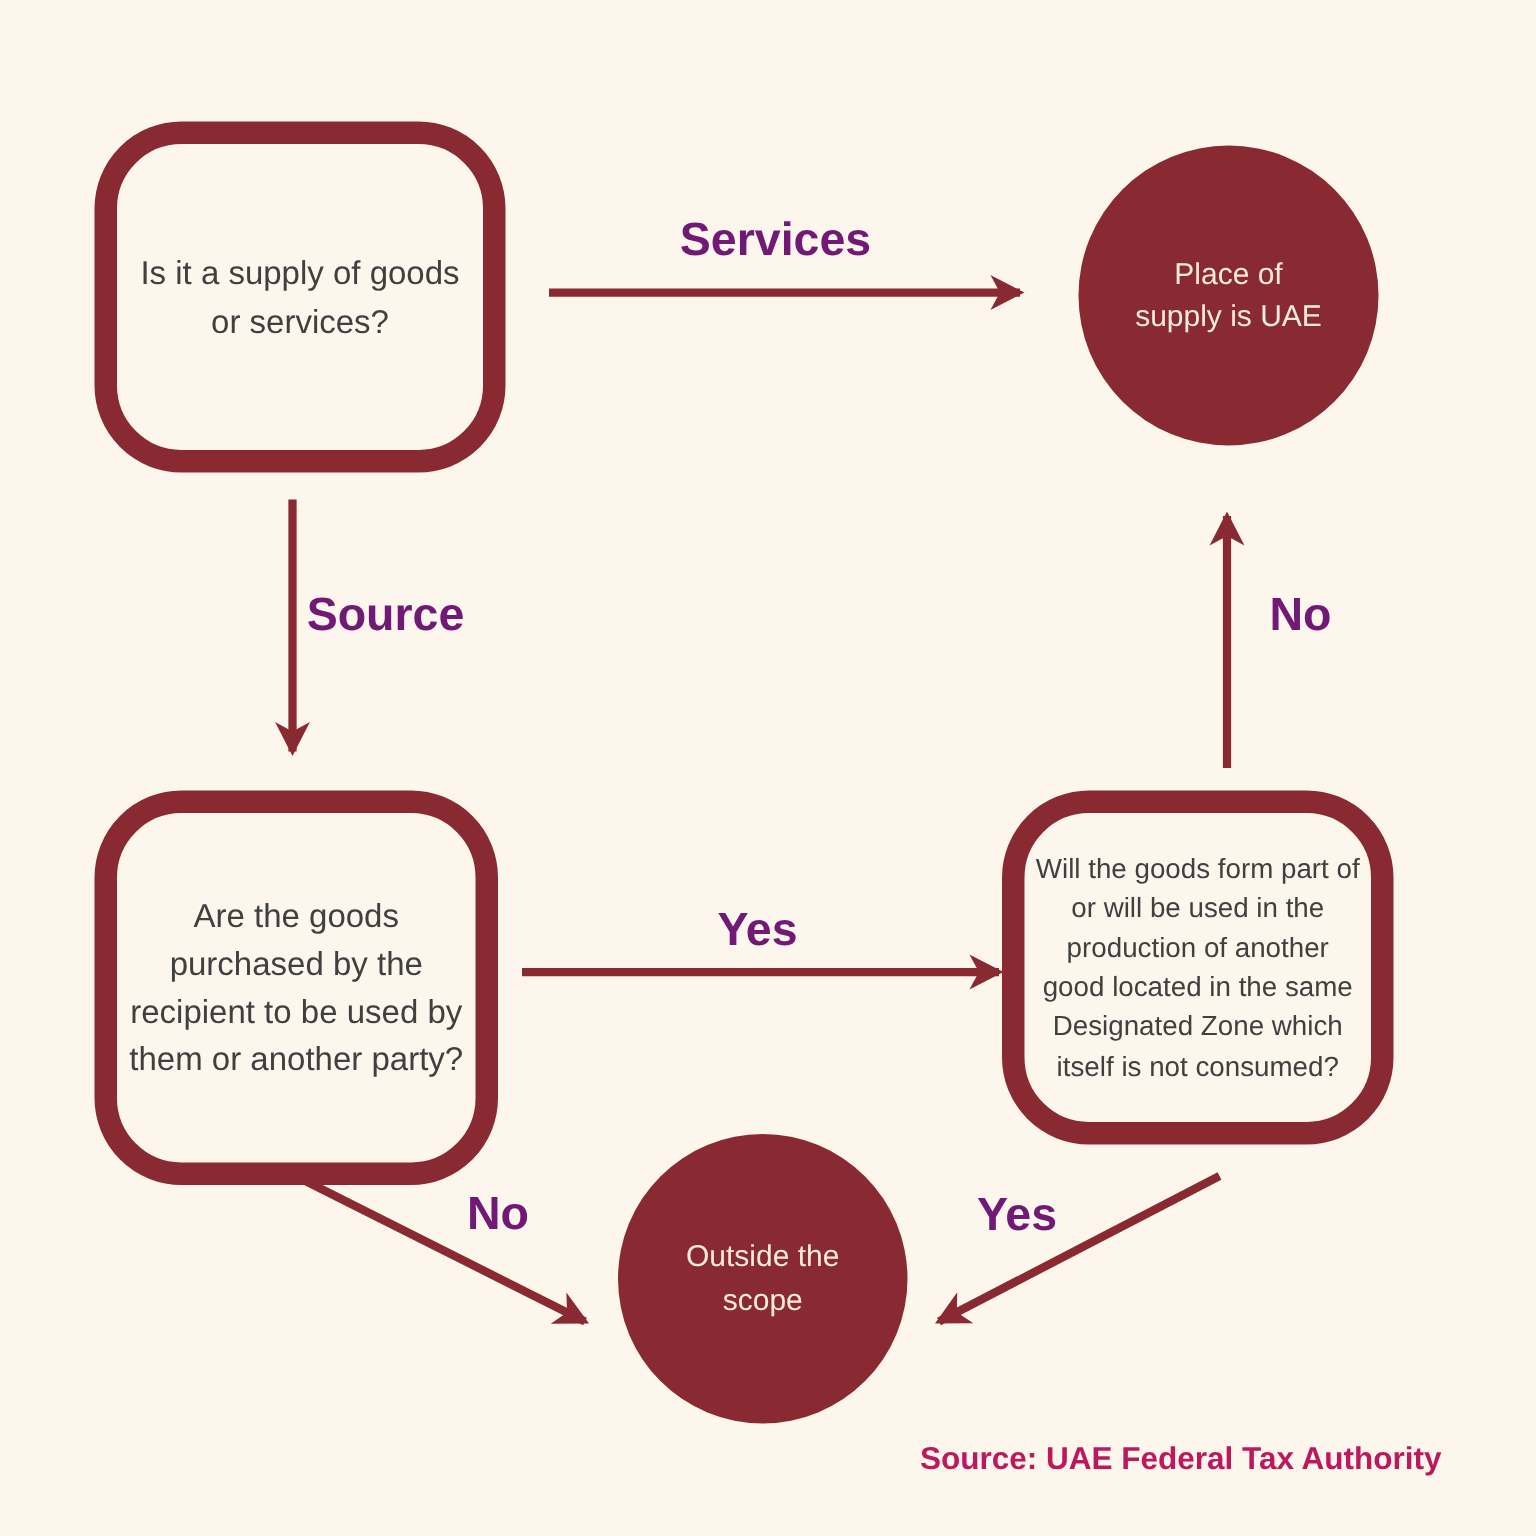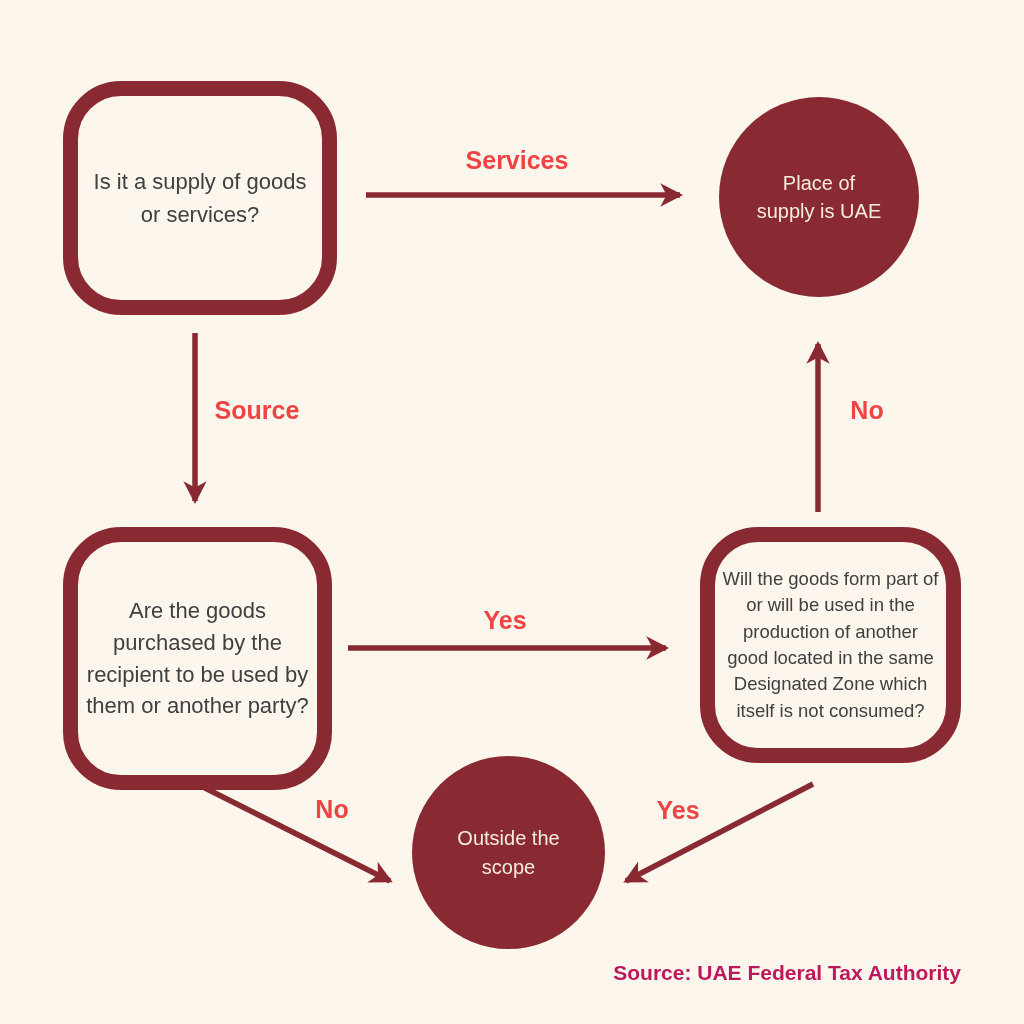--- a/index.html
+++ b/index.html
@@ -40,30 +40,30 @@
     color: #f7ecdb;
     font-size: 20px;
     line-height: 1.42;
   }
   .box-supply        { left: 63px;  top: 81px;  width: 274px; height: 234px; font-size: 22px; line-height: 1.5; }
   .box-supply .inner { width: 230px; }
   .circle-uae        { left: 719px; top: 97px;  width: 200px; height: 200px; }
   .circle-uae .inner { width: 125px; }
   .box-purchased     { left: 63px;  top: 527px; width: 269px; height: 263px; font-size: 22px; line-height: 1.45; }
   .box-purchased .inner { width: 225px; }
-  .box-production    { left: 700px; top: 527px; width: 261px; height: 236px; font-size: 18.5px; line-height: 1.42; }
+  .box-production    { left: 668px; top: 527px; width: 261px; height: 236px; font-size: 18.5px; line-height: 1.42; }
   .box-production .inner { width: 220px; }
   .circle-outside    { left: 412px; top: 756px; width: 193px; height: 193px; }
   .circle-outside .inner { width: 150px; }
   .edge-label {
     position: absolute;
     transform: translate(-50%, -50%);
-    color: #ef4444;
+    color: #701a75;
     font-weight: bold;
-    font-size: 25px;
+    font-size: 31px;
     white-space: nowrap;
   }
   .lbl-services  { left: 517px; top: 160px; }
   .lbl-goods     { left: 257px; top: 410px; }
   .lbl-yes-mid   { left: 505px; top: 620px; }
   .lbl-no-up     { left: 867px; top: 410px; }
   .lbl-no-diag   { left: 332px; top: 809px; }
   .lbl-yes-diag  { left: 678px; top: 810px; }
   .source-note {
     position: absolute;

